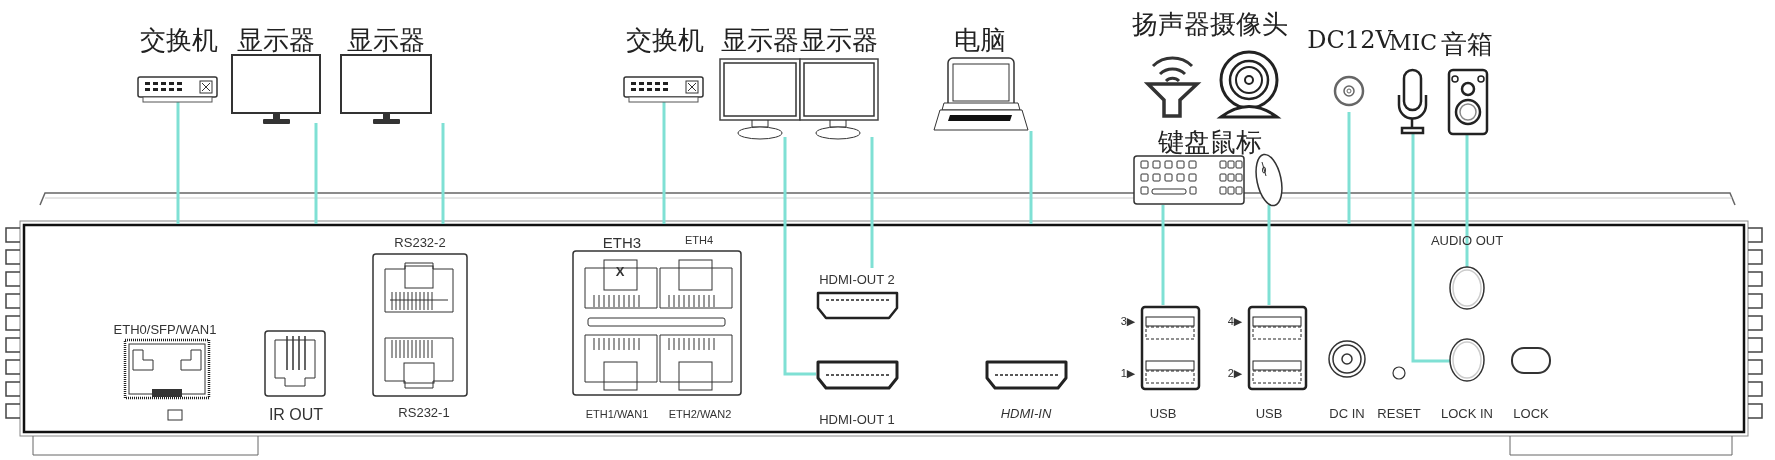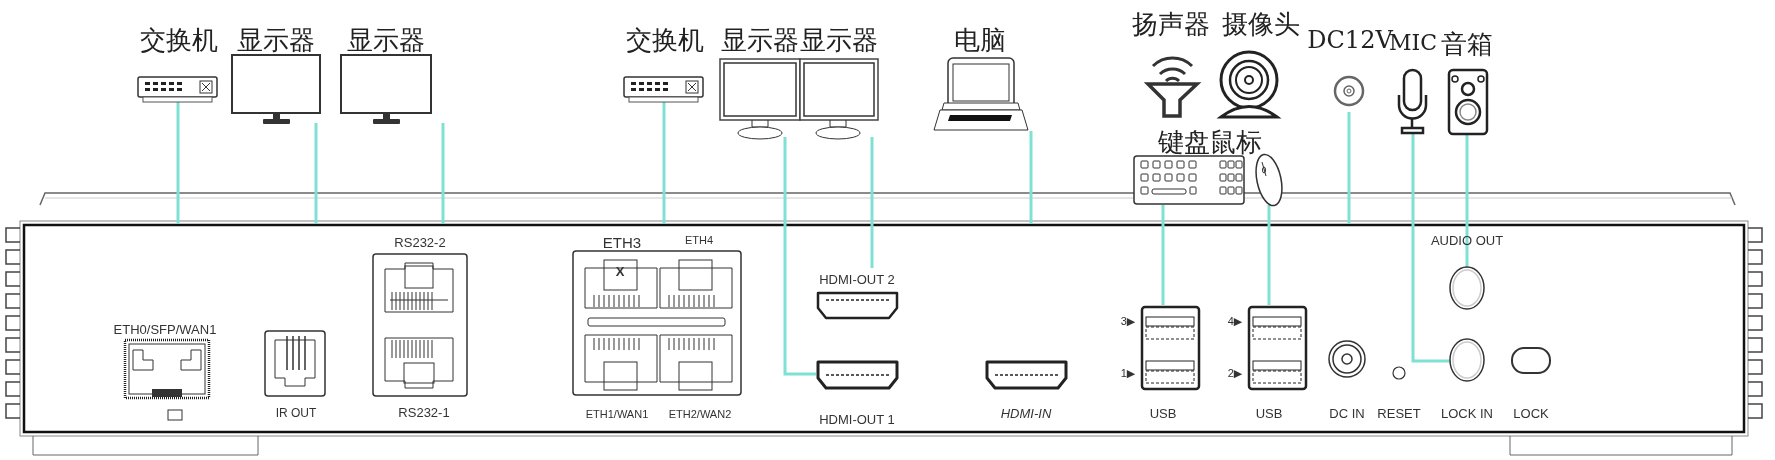--- a/index.html
+++ b/index.html
@@ -329,28 +329,28 @@
 </svg>
 
 <div class="zh" style="left:179px;top:23px;">交换机</div>
 <div class="zh" style="left:276px;top:23px;">显示器</div>
 <div class="zh" style="left:386px;top:23px;">显示器</div>
 <div class="zh" style="left:665px;top:23px;">交换机</div>
 <div class="zh" style="left:760px;top:23px;">显示器</div>
 <div class="zh" style="left:839px;top:23px;">显示器</div>
 <div class="zh" style="left:980px;top:23px;">电脑</div>
 <div class="zh" style="left:1171px;top:7px;">扬声器</div>
-<div class="zh" style="left:1249px;top:7px;margin-left:12px;">摄像头</div>
+<div class="zh" style="left:1249px;top:7px;">摄像头</div>
 <div class="zh" style="left:1210px;top:125px;">键盘鼠标</div>
 <div class="zh" style="left:1350px;top:26px;font-size:24px;">DC12V</div>
 <div class="zh" style="left:1413px;top:30px;font-size:22px;">MIC</div>
 <div class="zh" style="left:1467px;top:27px;">音箱</div>
 
 <div class="en" style="left:165px;top:322px;">ETH0/SFP/WAN1</div>
-<div class="en" style="left:296px;top:406px;font-size:12px;">IR  OUT</div>
+<div class="en" style="left:296px;top:406px;font-size:16px;">IR  OUT</div>
 <div class="en" style="left:420px;top:235px;">RS232-2</div>
 <div class="en" style="left:424px;top:405px;">RS232-1</div>
 <div class="en" style="left:622px;top:234px;font-size:15px;">ETH3</div>
 <div class="en" style="left:699px;top:234px;font-size:11px;">ETH4</div>
 <div class="en" style="left:617px;top:408px;font-size:11px;">ETH1/WAN1</div>
 <div class="en" style="left:700px;top:408px;font-size:11px;">ETH2/WAN2</div>
 <div class="en" style="left:620px;top:264px;font-weight:bold;font-size:13px;">X</div>
 <div class="en" style="left:857px;top:272px;">HDMI-OUT 2</div>
 <div class="en" style="left:857px;top:412px;">HDMI-OUT 1</div>
 <div class="en" style="left:1026px;top:406px;font-style:italic;">HDMI-IN</div>

